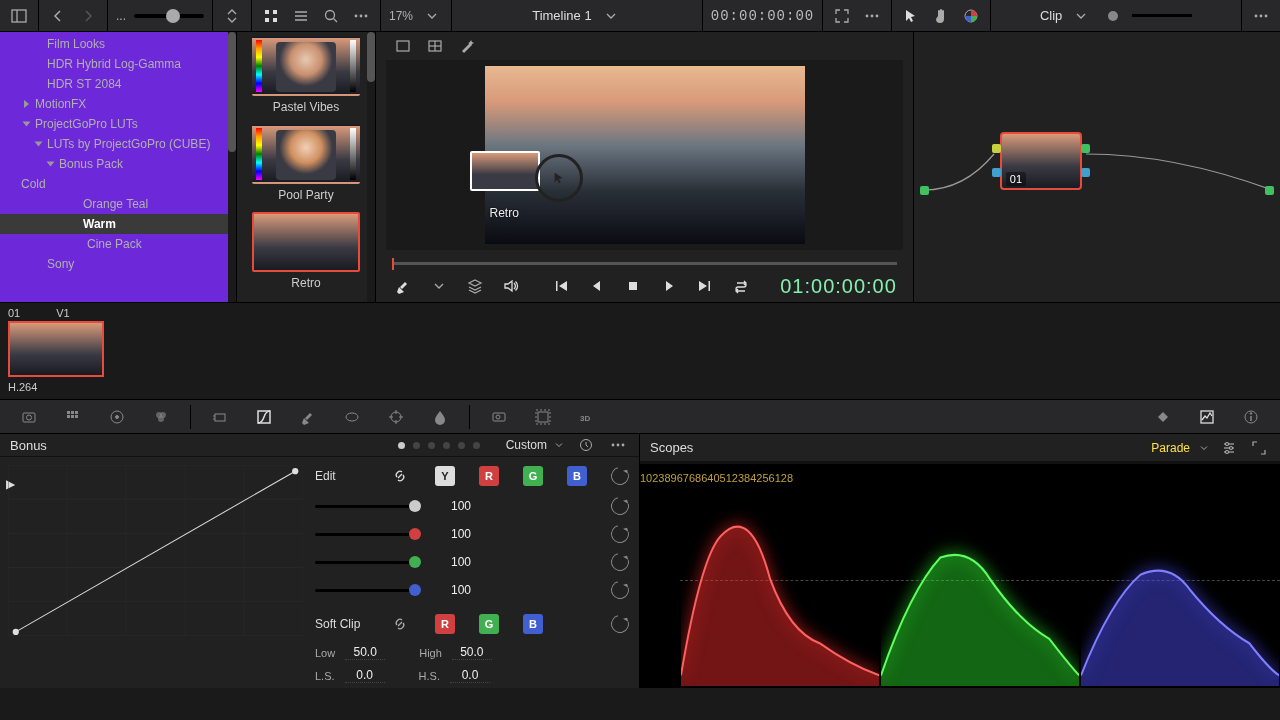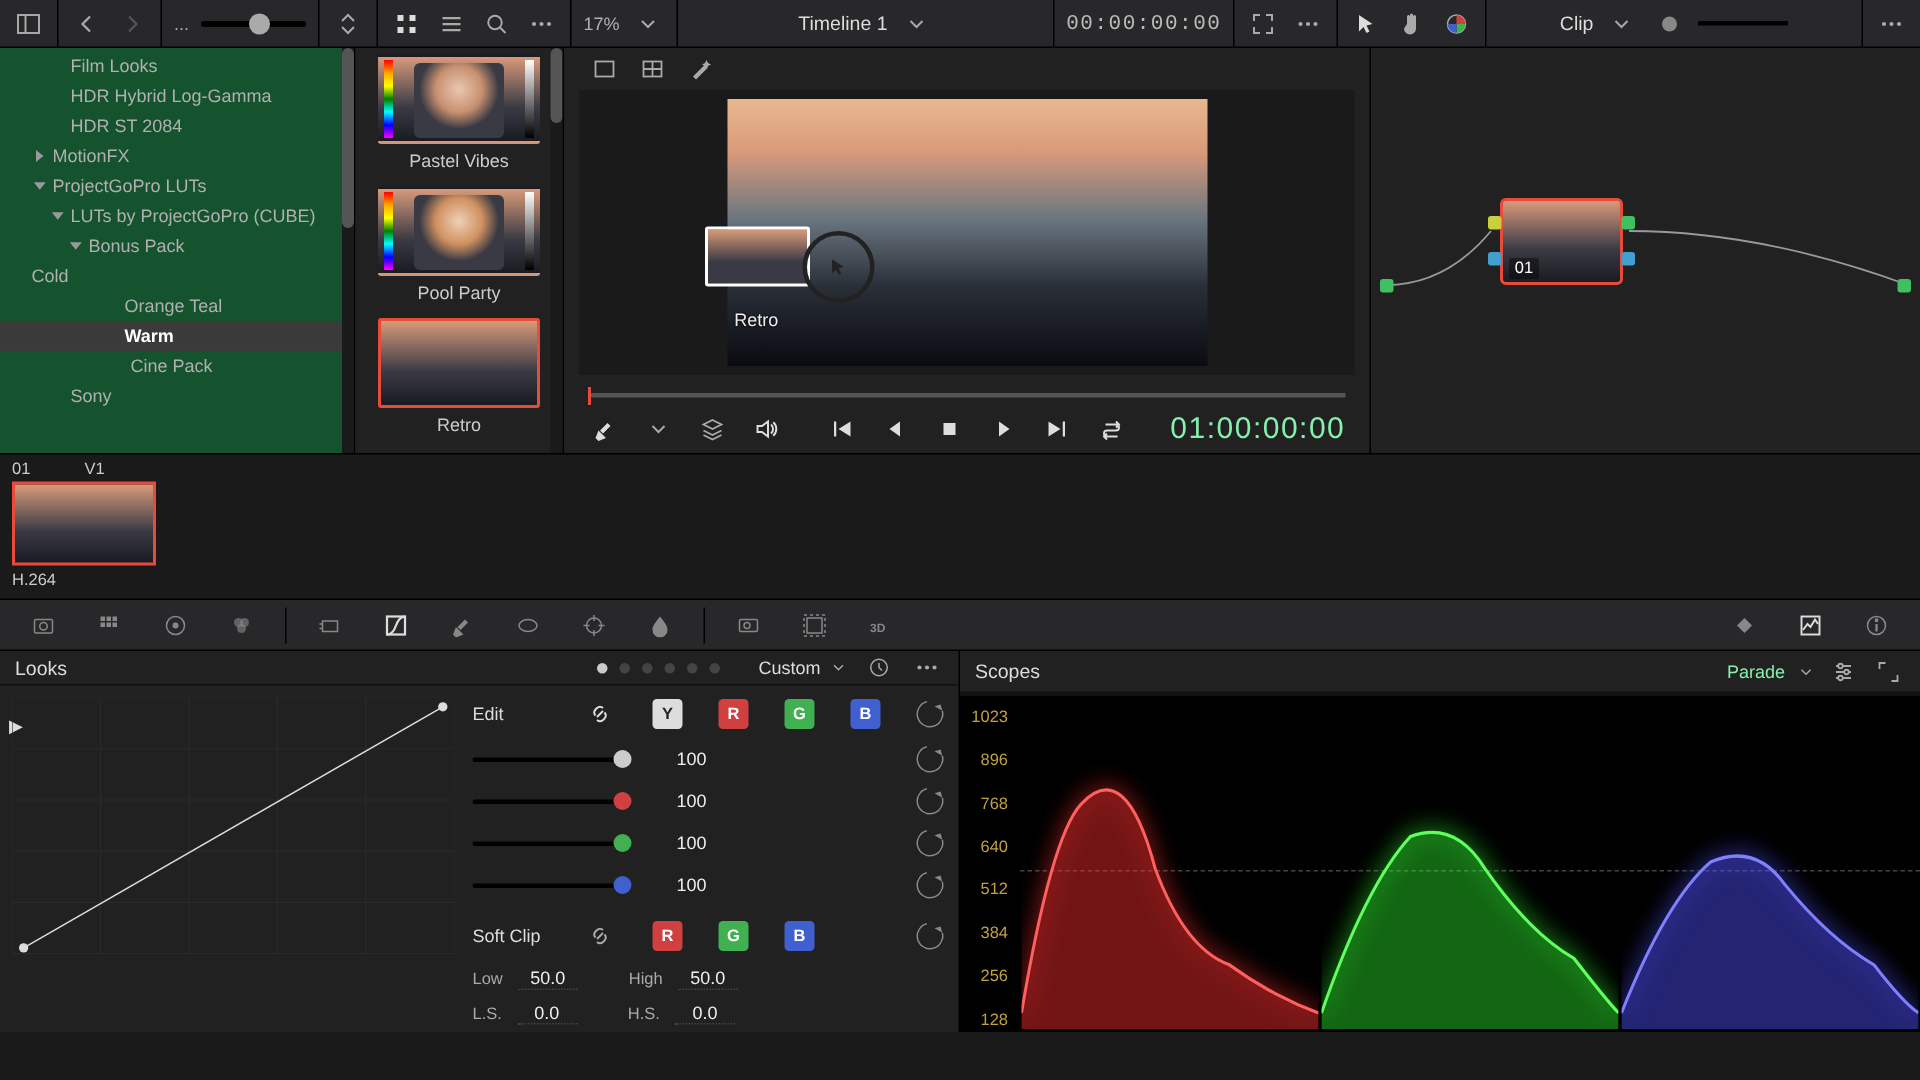--- a/index.html
+++ b/index.html
@@ -11,21 +11,21 @@
 .topbar .seg:last-child { border-right:none; }
 .icon-btn { width:22px; height:22px; display:flex; align-items:center; justify-content:center; color:#aaa; border-radius:3px; cursor:pointer; }
 .icon-btn svg { width:16px; height:16px; }
 .slider-track { width:70px; height:4px; background:#000; border-radius:2px; position:relative; }
 .slider-dot { width:14px; height:14px; background:#aaa; border-radius:50%; position:absolute; top:-5px; }
 .tl-name { color:#ddd; font-size:13px; }
 .tc { color:#bbb; font-family:Liberation Mono, monospace; font-size:14px; letter-spacing:1px;}
 
 
 .upper { display:flex; height:270px; }
-.sidebar { width:238px; background:#14532d; overflow:hidden; position:relative; border-right:1px solid #000;}
+.sidebar { width:238px; background:#6d28d9; overflow:hidden; position:relative; border-right:1px solid #000;}
 .tree { padding:2px 0; }
 .tree-row { padding:3px 6px 3px 10px; display:flex; align-items:center; gap:6px; cursor:pointer;}
 .tree-row.sel { background:#3a3a3a; color:#fff; font-weight:600;}
 .tri { width:0;height:0;border-left:5px solid #999;border-top:4px solid transparent;border-bottom:4px solid transparent; display:inline-block; }
 .tri.down { transform:rotate(90deg); }
 .tri.hidden { visibility:hidden; }
 .scrollbar { position:absolute; right:0; top:0; width:8px; height:100%; background:#1a1a1a;}
 .scroll-thumb { position:absolute; right:0; width:8px; background:#555; border-radius:4px;}
 
 .lut-col { width:140px; background:#212122; padding:4px 10px 0 10px; overflow:hidden; border-right:1px solid #000; position:relative;}
@@ -97,21 +97,21 @@
 .reset-dot::after{content:"";position:absolute;top:-4px;right:2px;border:3px solid transparent;border-bottom-color:#888;}
 .mini-slider { flex:1; height:3px; background:#000; border-radius:2px; position:relative; max-width:100px; }
 .mini-slider .knob { position:absolute; right:-6px; top:-5px; width:12px; height:12px; border-radius:50%;}
 .val { width:32px; color:#eee; text-align:right; font-size:12px;}
 .field-row { display:flex; align-items:center; gap:10px; margin-bottom:8px;}
 .field-row .flbl { color:#aaa; font-size:11px;}
 .field-row .fval { color:#eee; font-size:12px; border-bottom:1px dotted #444; width:40px; text-align:center;}
 
 .scopes-panel { flex:1; background:#111; display:flex; flex-direction:column;}
 .scope-body { flex:1; position:relative; background:#000; margin:2px 0 0 0;}
-.scope-axis { position:absolute; left:0; top:8px; bottom:2px; width:38px; display:flex; flex-direction:column; justify-content:space-between; font-size:11px; color:#c0a040; text-align:right; padding-right:6px;}
+.scope-axis { position:absolute; left:0; top:8px; bottom:2px; width:38px; display:flex; flex-direction:row; justify-content:space-between; font-size:11px; color:#c0a040; text-align:right; padding-right:6px;}
 .parade { position:absolute; left:40px; right:0; top:8px; bottom:2px; display:flex;}
 .wave { flex:1; position:relative; margin:0 1px;}
 .wave svg { position:absolute; inset:0; width:100%; height:100%;}
 .glow-r { filter: drop-shadow(0 0 4px #ff3030);} .glow-g { filter: drop-shadow(0 0 4px #30ff30);} .glow-b { filter: drop-shadow(0 0 4px #5050ff);}
 .dash-line { position:absolute; left:40px; right:0; border-top:1px dashed #444;}
 </style>
 </head>
 <body>
 
 <div class="topbar">
@@ -569,21 +569,21 @@
           <line x1="8" y1="7" x2="8" y2="12" stroke-width="1.5"></line>
           <circle cx="8" cy="4.5" r=".8" fill="#888"></circle>
         </svg>
       </div>
   </div>
 </div>
 
 <div class="lower">
   <div class="curves-panel">
     <div class="panel-header">
-      <span class="title">Looks</span>
+      <span class="title">Bonus</span>
       <div class="dot-pager">
         <div class="pager-dot active"></div>
           <div class="pager-dot"></div>
           <div class="pager-dot"></div>
           <div class="pager-dot"></div>
           <div class="pager-dot"></div>
           <div class="pager-dot"></div>
       </div>
       <div class="custom-sel">
         <span>Custom</span>
@@ -699,21 +699,21 @@
           <span class="fval">0.0</span>
         </div>
       </div>
     </div>
   </div>
 
   <div class="scopes-panel">
     <div class="panel-header" style="background:#212122;">
       <span class="title">Scopes</span>
       <div style="margin-left:auto; display:flex; align-items:center; gap:8px;">
-        <span style="color:#86efac;">Parade</span>
+        <span style="color:#fde047;">Parade</span>
         <svg width="12" height="12" viewBox="0 0 16 16">
             <path d="M4 6l4 4 4-4" fill="none" stroke="#aaa" stroke-width="1.3"></path>
           </svg>
         <div class="icon-btn">
             <svg viewBox="0 0 16 16" stroke="#aaa" fill="none" stroke-width="1.2">
               <line x1="3" y1="4" x2="13" y2="4"></line>
               <line x1="3" y1="8" x2="13" y2="8"></line>
               <line x1="3" y1="12" x2="13" y2="12"></line>
               <circle cx="6" cy="4" r="1.5" fill="#212122"></circle>
               <circle cx="10" cy="8" r="1.5" fill="#212122"></circle>

